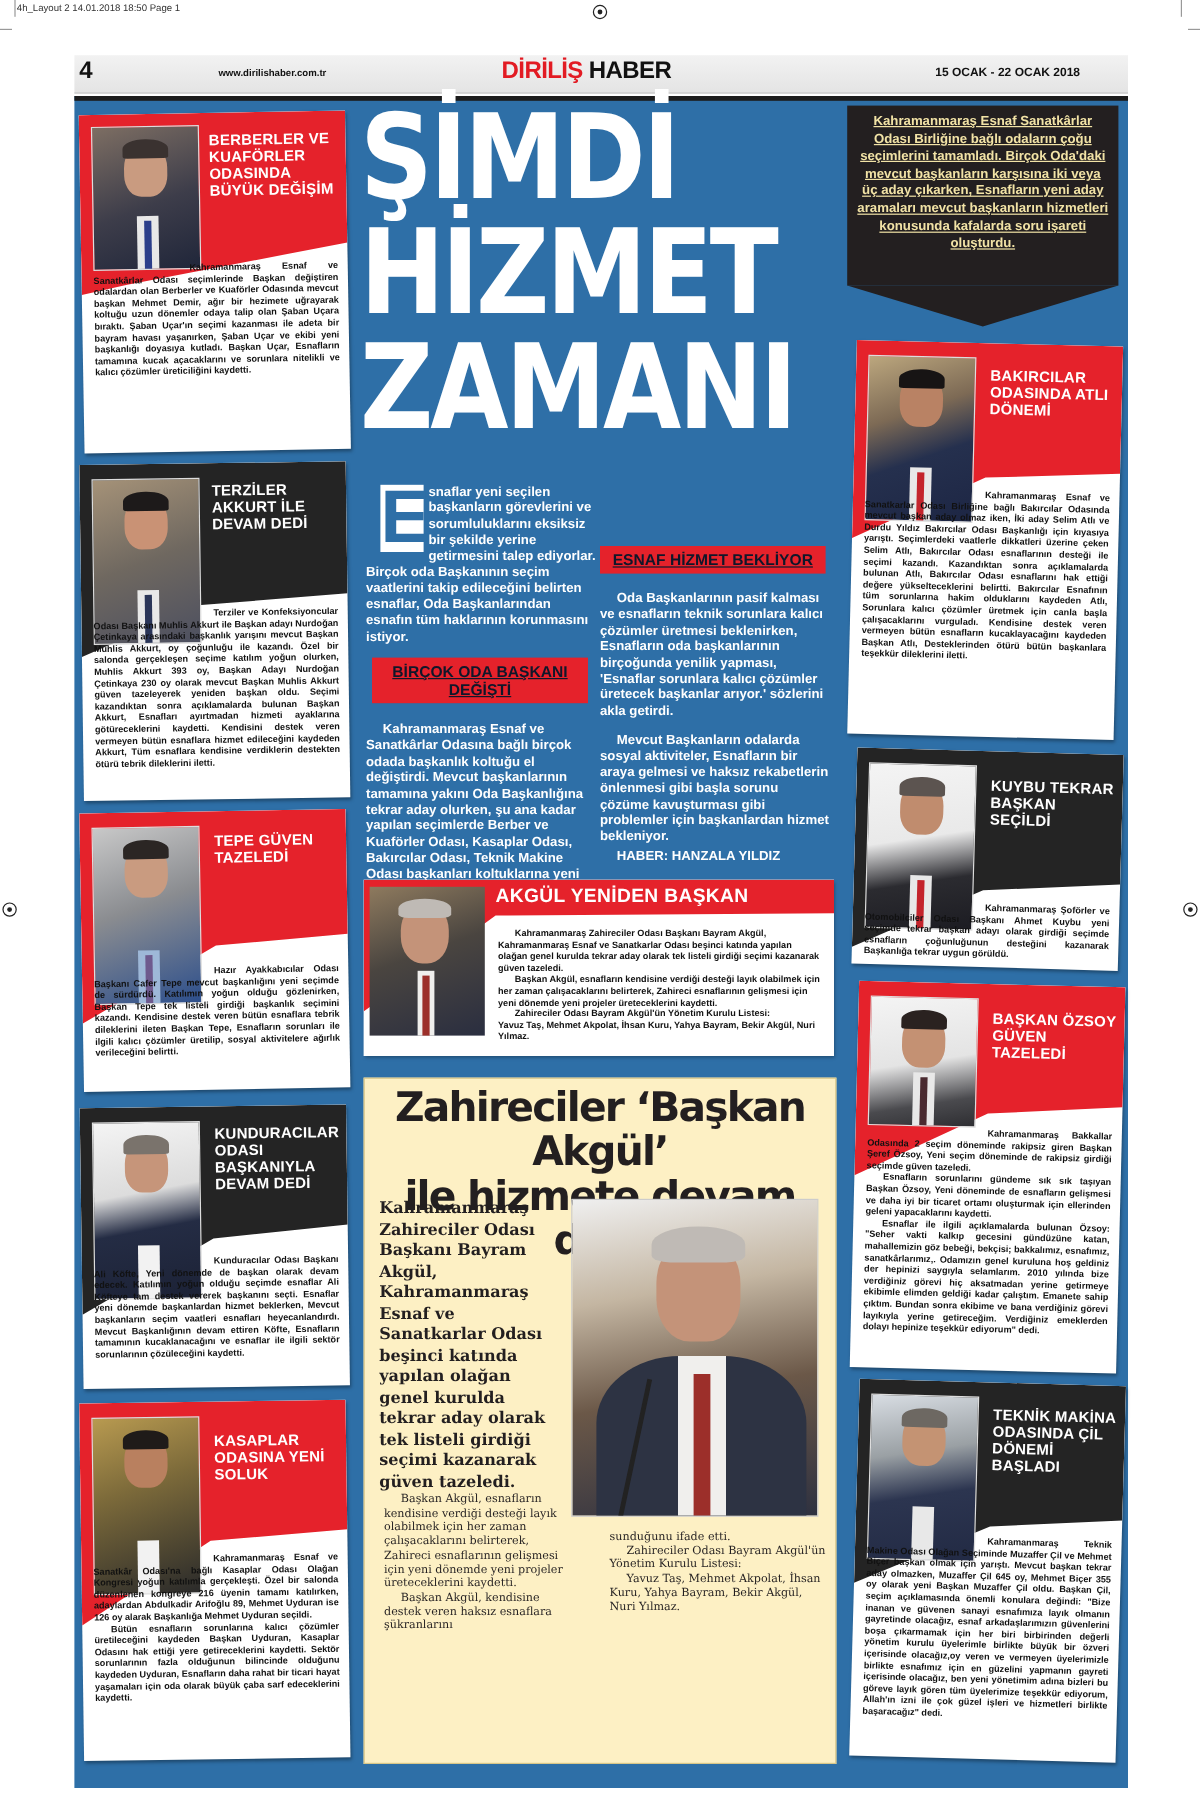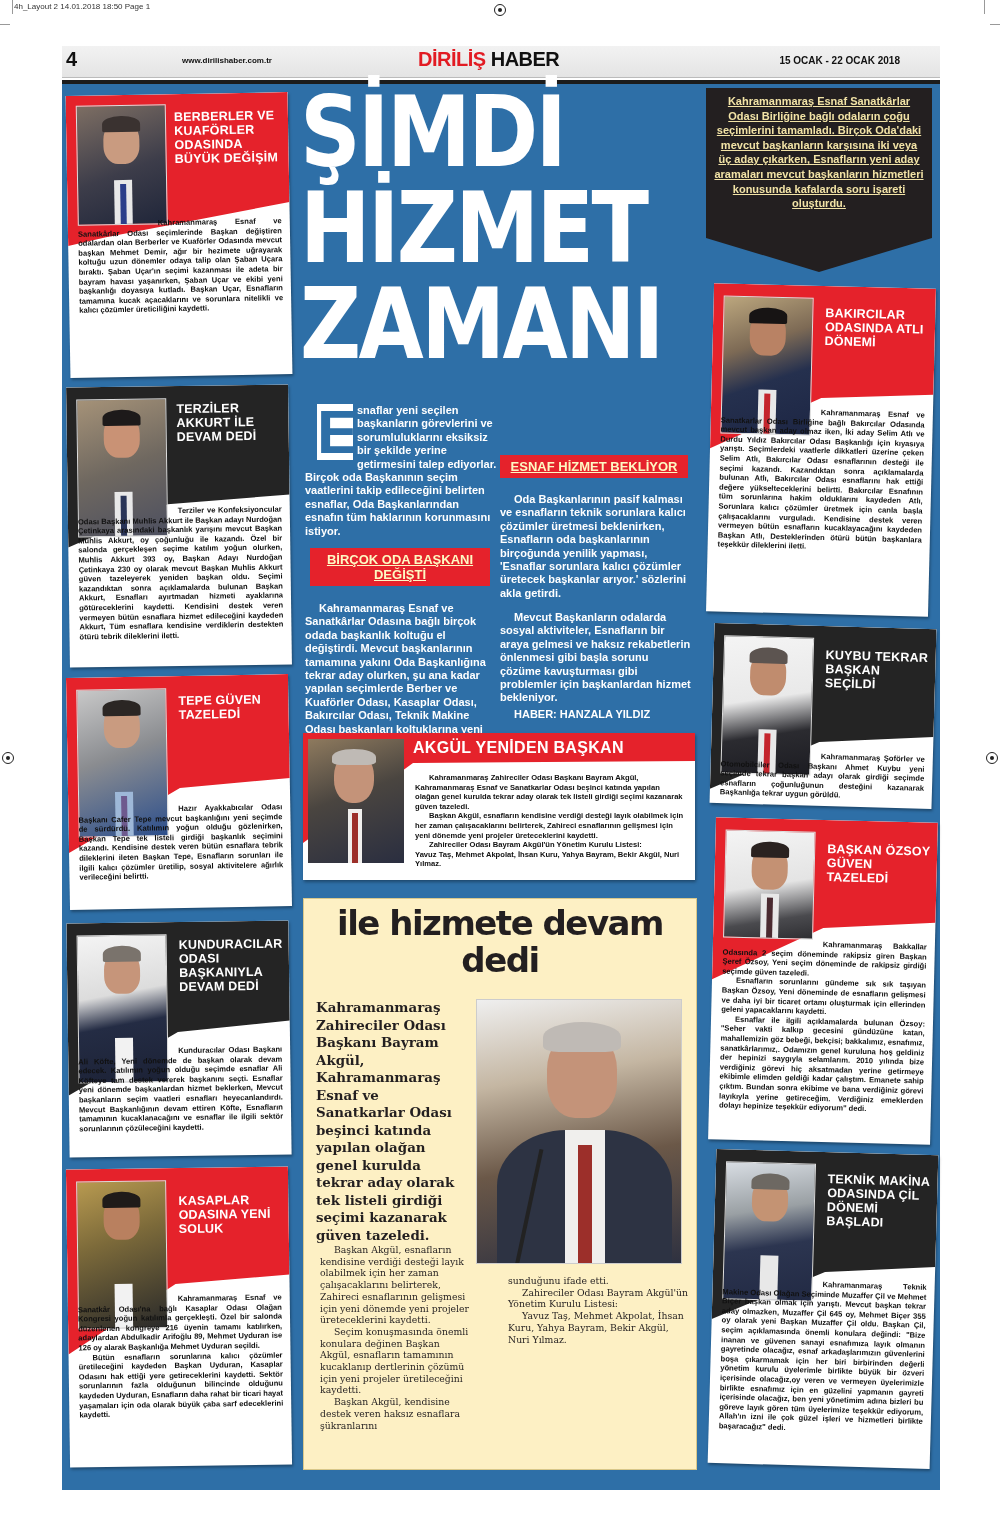--- a/index.html
+++ b/index.html
@@ -35,21 +35,21 @@
 
   
   .main-title { position: absolute; left: 300px; top: 84px; width: 400px; color: #fff; font-weight: 900; font-family: "DejaVu Sans", sans-serif; letter-spacing: -3px; }
   .main-title div { font-size: 98px; line-height: 96px; transform: scaleX(0.86); transform-origin: left; }
 
   .callout { position: absolute; left: 706px; top: 88px; width: 226px; height: 150px; background: #231f20; color: #f2e3a6; font-family: "Liberation Sans Narrow", "Liberation Sans", sans-serif; font-weight: bold; font-size: 11px; line-height: 14.6px; text-align: center; text-decoration: underline; padding: 6px 8px; }
   .callout-arrow { position: absolute; left: 706px; top: 238px; width: 0; height: 0; border-left: 113px solid transparent; border-right: 113px solid transparent; border-top: 34px solid #231f20; }
 
   .blue-text { position: absolute; color: #fff; font-family: "Liberation Sans Narrow", "Liberation Sans", sans-serif; font-weight: bold; font-size: 11px; line-height: 13.4px; }
   .dropcap { float: left; width: 36px; height: 56px; background: #fff; color: #2e6fa7; font-size: 62px; line-height: 56px; font-weight: 900; text-align: center; margin: 0 4px 0 12px; font-family: "Liberation Sans", sans-serif; }
-  .red-sub { position: absolute; background: #e5222b; color: #fef9c3; font-weight: 900; font-size: 13px; line-height: 15px; text-align: center; text-decoration: underline; padding: 4px 6px; font-family: "Liberation Sans Narrow", "Liberation Sans", sans-serif; }
+  .red-sub { position: absolute; background: #e5222b; color: #0f172a; font-weight: 900; font-size: 13px; line-height: 15px; text-align: center; text-decoration: underline; padding: 4px 6px; font-family: "Liberation Sans Narrow", "Liberation Sans", sans-serif; }
   .indent { text-indent: 14px; }
 
   
   .akgul-mini { position: absolute; left: 303px; top: 733px; width: 392px; height: 147px; background: #fff; box-shadow: 1px 2px 3px rgba(0,0,0,0.35); overflow: hidden; }
   .akgul-mini .photo { position: absolute; left: 5px; top: 6px; width: 96px; height: 124px; background: linear-gradient(160deg, #8e7a5e 0%, #4a4540 45%, #2a2e40 100%); }
 
   
   .feature { position: absolute; left: 303px; top: 898px; width: 394px; height: 572px; background: #fdf0c4; border: 1px solid #d8c78a; }
   .feature-title { position: absolute; left: 0; top: 6px; width: 100%; text-align: center; font-family: "DejaVu Sans", sans-serif; font-weight: 900; font-size: 34px; line-height: 37px; color: #231f20; letter-spacing: -1.5px; }
   .feature-lede { position: absolute; left: 12px; top: 100px; width: 150px; font-family: "DejaVu Serif", serif; font-weight: bold; font-size: 13.4px; line-height: 17.5px; color: #231f20; }
@@ -253,34 +253,34 @@
   <div class="body" style="position:absolute; left:112px; top:40px; width:270px; font-family:'Liberation Sans Narrow','Liberation Sans',sans-serif; font-weight:bold; font-size:7.6px; line-height:9.6px; color:#111;">
     <div style="text-indent:14px;">Kahramanmaraş Zahireciler Odası Başkanı Bayram Akgül, Kahramanmaraş Esnaf ve Sanatkarlar Odası beşinci katında yapılan olağan genel kurulda tekrar aday olarak tek listeli girdiği seçimi kazanarak güven tazeledi.</div>
     <div style="text-indent:14px;">Başkan Akgül, esnafların kendisine verdiği desteği layık olabilmek için her zaman çalışacaklarını belirterek, Zahireci esnaflarının gelişmesi için yeni dönemde yeni projeler üreteceklerini kaydetti.</div>
     <div style="text-indent:14px;">Zahireciler Odası Bayram Akgül'ün Yönetim Kurulu Listesi:</div>
     <div>Yavuz Taş, Mehmet Akpolat, İhsan Kuru, Yahya Bayram, Bekir Akgül, Nuri Yılmaz.</div>
   </div>
 </article>
 
 <section class="feature">
   <div class="feature-title">
+    <div>Zahireciler ‘Başkan Akgül’</div>
     <div>ile hizmete devam dedi</div>
   </div>
   <div class="feature-lede">Kahramanmaraş Zahireciler Odası Başkanı Bayram Akgül, Kahramanmaraş Esnaf ve Sanatkarlar Odası beşinci katında yapılan olağan genel kurulda tekrar aday olarak tek listeli girdiği seçimi kazanarak güven tazeledi.</div>
   <div class="feature-photo">
     <div class="suit"></div>
       <div class="shirt"></div>
       <div class="tie"></div>
     <div class="head"></div>
       <div class="hair"></div>
       <div class="mic"></div>
   </div>
   <div class="feature-body" style="left:16px; top:345px; width:150px;">
     <div style="text-indent:14px;">Başkan Akgül, esnafların kendisine verdiği desteği layık olabilmek için her zaman çalışacaklarını belirterek, Zahireci esnaflarının gelişmesi için yeni dönemde yeni projeler üreteceklerini kaydetti.</div>
-    <div style="text-indent:14px;">Seçim konuşmasında önemli konulara değinen Başkan Akgül, esnafların tamamının kucaklanıp dertlerinin çözümü için yeni  projeler üretileceğini kaydetti.</div>
     <div style="text-indent:14px;">Başkan Akgül, kendisine destek veren haksız esnaflara şükranlarını</div>
   </div>
   <div class="feature-body" style="left:204px; top:376px; width:180px;">
     <div>sunduğunu ifade etti.</div>
     <div style="text-indent:14px;">Zahireciler Odası Bayram Akgül'ün Yönetim Kurulu Listesi:</div>
     <div style="text-indent:14px;">Yavuz Taş, Mehmet Akpolat, İhsan Kuru, Yahya Bayram, Bekir Akgül, Nuri Yılmaz.</div>
   </div>
 </section>
 
 </body></html>

